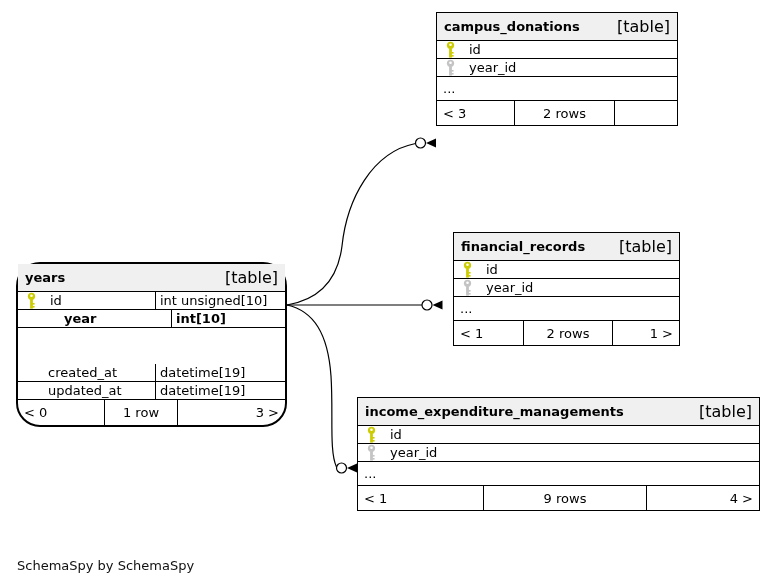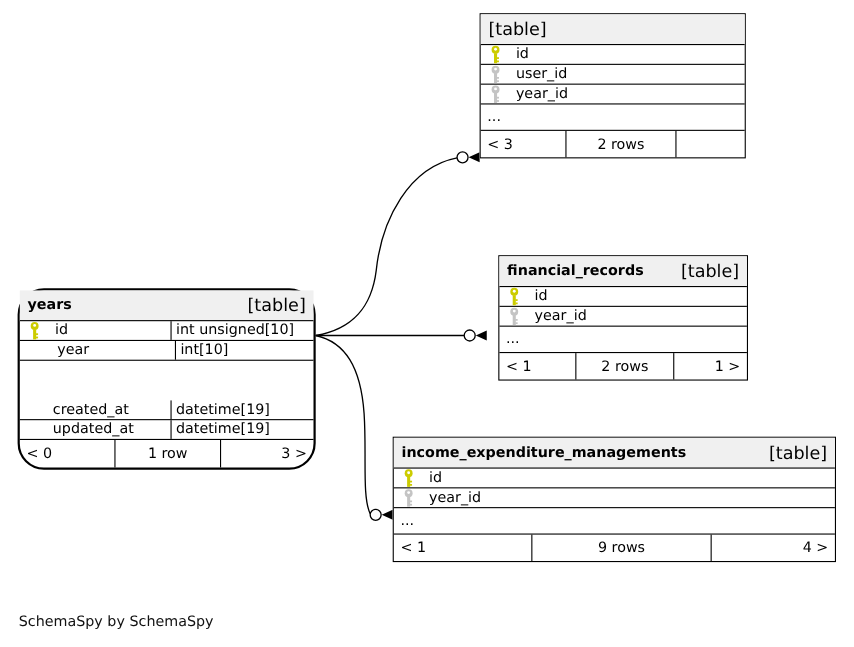--- a/index.html
+++ b/index.html
@@ -72,45 +72,34 @@
   <circle cx="427" cy="305" r="5" fill="#fff" stroke="#000" stroke-width="1.2"></circle>
   <polygon points="432.5,305 442.5,300.5 442.5,309.5" fill="#000"></polygon>
 
   <path d="M 287 305 C 314 311, 328 334, 331 376 C 333.5 414, 329 451, 336.5 467" fill="none" stroke="#000" stroke-width="1.2"></path>
   <circle cx="341.5" cy="468" r="5" fill="#fff" stroke="#000" stroke-width="1.2"></circle>
   <polygon points="347,468 357,463.5 357,472.5" fill="#000"></polygon>
 </svg>
 
 <div class="table-box" style="left:436px; top:12px; width:242px;">
   <div class="tbl-header">
+    <span class="tbl-name">campus_donations</span>
     <span class="tbl-tag">[table]</span>
   </div>
   <div class="col-row">
     <span class="key-slot">
         <svg width="11" height="17" viewBox="0 0 11 17">
       <circle cx="5.5" cy="4.3" r="3.6" fill="var(--pk-key)"></circle>
       <circle cx="5.5" cy="3.8" r="1.3" fill="#fff"></circle>
       <rect x="4.1" y="7.4" width="2.8" height="9.2" fill="var(--pk-key)"></rect>
       <rect x="6.5" y="11" width="2.1" height="1.6" fill="var(--pk-key)"></rect>
       <rect x="6.5" y="14" width="2.1" height="1.6" fill="var(--pk-key)"></rect>
     </svg>
       </span>
     <span class="col-name">id</span>
-  </div>
-  <div class="col-row">
-    <span class="key-slot">
-        <svg width="11" height="17" viewBox="0 0 11 17">
-      <circle cx="5.5" cy="4.3" r="3.6" fill="var(--fk-key)"></circle>
-      <circle cx="5.5" cy="3.8" r="1.3" fill="#fff"></circle>
-      <rect x="4.1" y="7.4" width="2.8" height="9.2" fill="var(--fk-key)"></rect>
-      <rect x="6.5" y="11" width="2.1" height="1.6" fill="var(--fk-key)"></rect>
-      <rect x="6.5" y="14" width="2.1" height="1.6" fill="var(--fk-key)"></rect>
-    </svg>
-      </span>
-    <span class="col-name">user_id</span>
   </div>
   <div class="col-row">
     <span class="key-slot">
         <svg width="11" height="17" viewBox="0 0 11 17">
       <circle cx="5.5" cy="4.3" r="3.6" fill="var(--fk-key)"></circle>
       <circle cx="5.5" cy="3.8" r="1.3" fill="#fff"></circle>
       <rect x="4.1" y="7.4" width="2.8" height="9.2" fill="var(--fk-key)"></rect>
       <rect x="6.5" y="11" width="2.1" height="1.6" fill="var(--fk-key)"></rect>
       <rect x="6.5" y="14" width="2.1" height="1.6" fill="var(--fk-key)"></rect>
     </svg>
@@ -212,21 +201,21 @@
         <circle cx="5.5" cy="3.8" r="1.3" fill="#fff"></circle>
         <rect x="4.1" y="7.4" width="2.8" height="9.2" fill="var(--pk-key)"></rect>
         <rect x="6.5" y="11" width="2.1" height="1.6" fill="var(--pk-key)"></rect>
         <rect x="6.5" y="14" width="2.1" height="1.6" fill="var(--pk-key)"></rect>
       </svg>
         </span>
       <span class="col-name">id</span>
     </span>
     <span class="type-cell">int unsigned[10]</span>
   </div>
-  <div class="col-row" style="padding-left:4px;">
+  <div class="col-row" style="padding-left:16px;font-weight:bold;">
     <span class="name-cell">
       <span class="key-slot"></span>
       <span class="col-name">year</span>
     </span>
     <span class="type-cell">int[10]</span>
   </div>
   <div class="col-row" style="padding-left:0;margin-top:36px;">
     <span class="name-cell">
       <span class="key-slot"></span>
       <span class="col-name">created_at</span>
@@ -235,18 +224,18 @@
   </div>
   <div class="col-row" style="padding-left:0;">
     <span class="name-cell">
       <span class="key-slot"></span>
       <span class="col-name">updated_at</span>
     </span>
     <span class="type-cell">datetime[19]</span>
   </div>
   <div class="tbl-footer">
     <span class="cell c-left" style="width:86px;">&lt; 0</span>
-    <span class="cell c-mid" style="width:97px;">1 row</span>
+    <span class="cell c-mid" style="width:74px;">1 row</span>
     <span class="cell c-right">3 &gt;</span>
   </div>
 </div>
 
 <div class="caption">SchemaSpy by SchemaSpy</div>
 
 </body></html>

